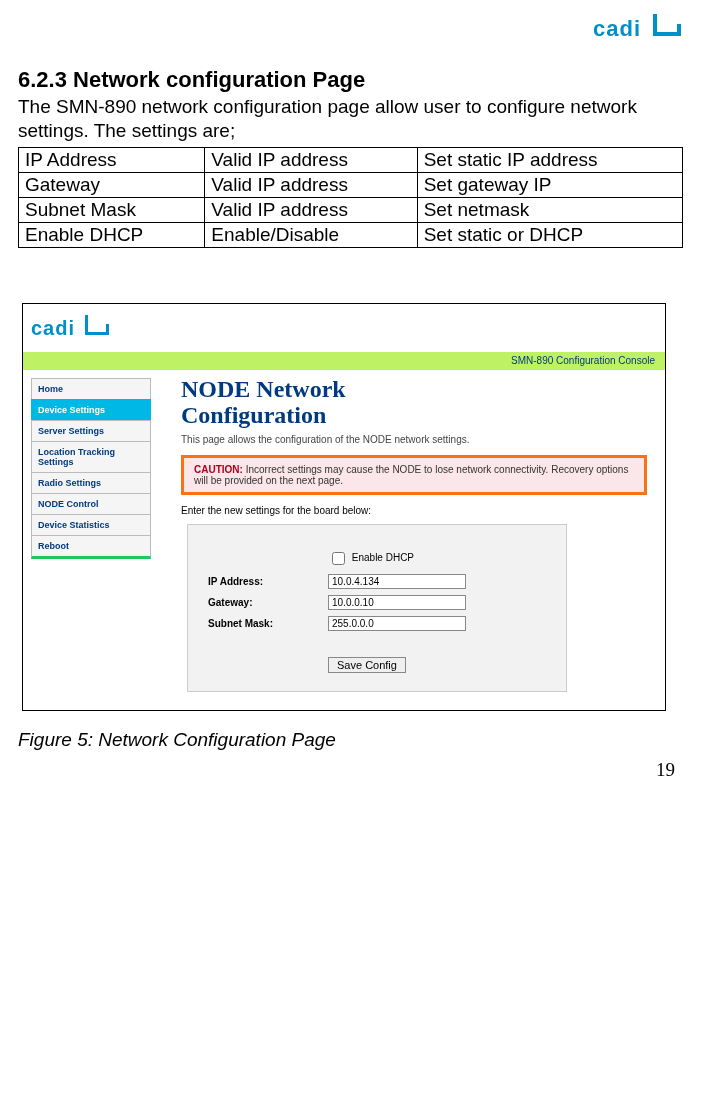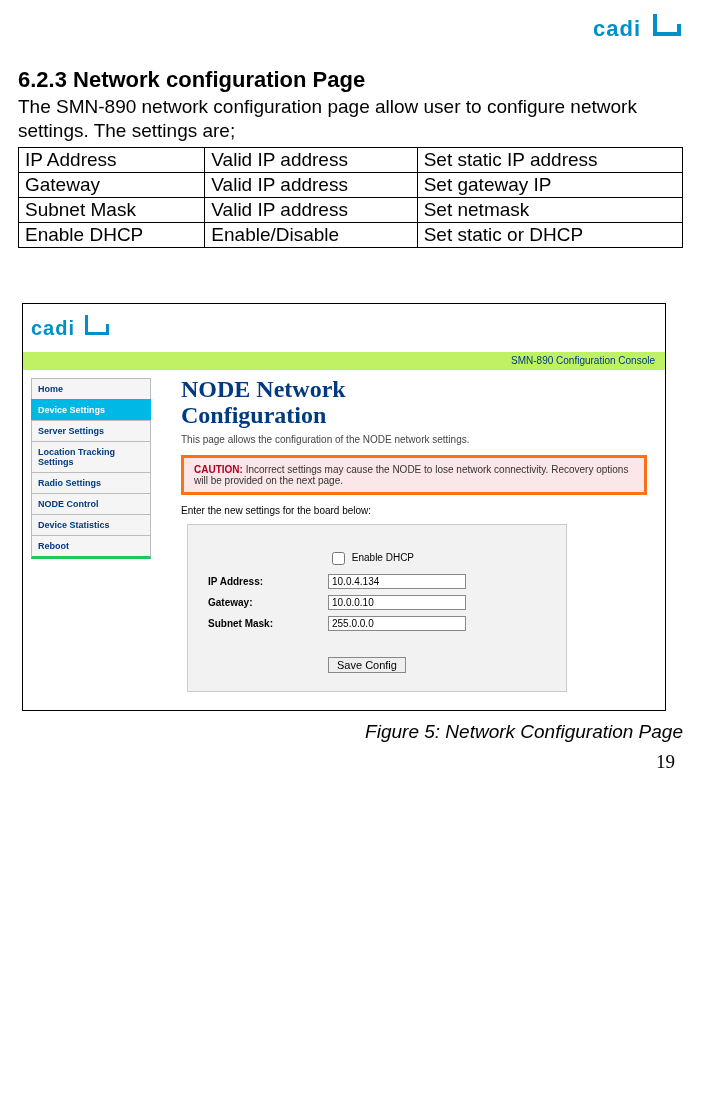--- a/index.html
+++ b/index.html
@@ -144,24 +144,24 @@
   .form-table input[type=checkbox]{ vertical-align:middle; margin-right:4px;}
   .save-btn {
     font-size: 11px;
     padding: 1px 8px;
     margin-top: 10px;
     background: #efefef;
     border: 1px solid #888;
     cursor:pointer;
   }
   .figure-caption {
-    text-align: right;
+    text-align: left;
     font-style: italic;
     font-size: 19px;
-    margin-top: 10px;
+    margin-top: 18px;
   }
   .page-number {
     position: absolute;
     bottom: 0;
     right: 26px;
     font-size: 19px;
     font-family: "Times New Roman", serif;
   }
 </style>
 </head>

